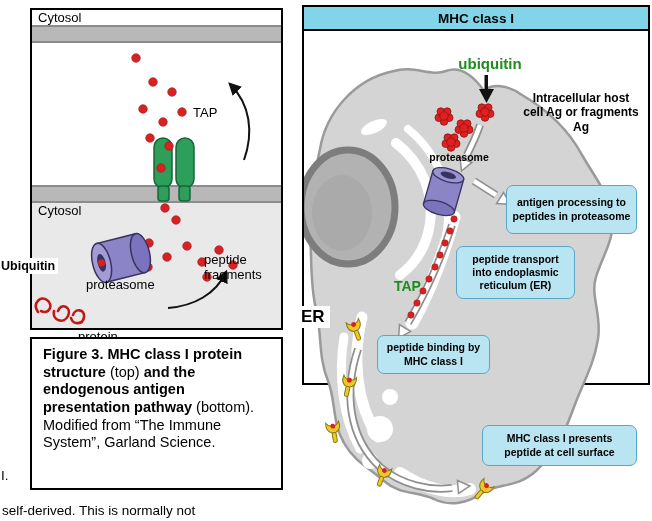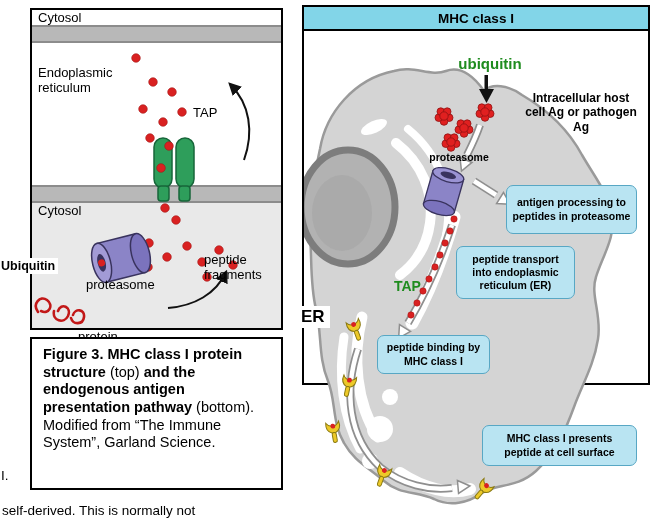--- a/index.html
+++ b/index.html
@@ -82,21 +82,20 @@
         <ellipse cx="49" cy="22" rx="9" ry="20" fill="#7b73bd" stroke="#39335e" stroke-width="1.5"></ellipse>
         <ellipse cx="9" cy="22" rx="9" ry="20" fill="#a29bd6" stroke="#39335e" stroke-width="1.5"></ellipse>
         <ellipse cx="9" cy="22" rx="4" ry="9" fill="#39335e"></ellipse>
         <circle cx="9" cy="22" r="3.5" fill="#d92121"></circle>
       </g>
 
       <path d="M6,302 c-6,-8 2,-17 9,-12 c7,5 2,15 -6,11 m13,0 c-2,10 10,13 14,5 c4,-9 -7,-14 -10,-5 m13,7 c2,7 12,7 13,-1 c1,-8 -9,-9 -11,-2" fill="none" stroke="#c21818" stroke-width="2.6" stroke-linecap="round"></path>
     </svg>
 
     <div class="lbl" style="left:6px; top:1px;">Cytosol</div>
-    <div class="lbl" style="left:6px; top:56px; width:92px;">Endoplasmic reticulum</div>
     <div class="lbl" style="left:161px; top:96px;">TAP</div>
     <div class="lbl" style="left:6px; top:194px;">Cytosol</div>
     <div class="lbl" style="left:54px; top:268px;">proteasome</div>
     <div class="lbl" style="left:46px; top:297px;margin-top:23px;">protein</div>
     <div class="lbl" style="left:172px; top:243px; width:64px;">peptide fragments</div>
   </div>
 
   <div class="abs" id="ubiq-left-label">Ubiquitin</div>
 
   <div id="caption-box" class="panel">
@@ -193,21 +192,21 @@
 
       <use href="#mhc" transform="translate(52,300) rotate(-20)" fill="#edc928" stroke="#8a7a12" stroke-width="1"></use>
       <use href="#mhc" transform="translate(44,356) rotate(12)" fill="#edc928" stroke="#8a7a12" stroke-width="1"></use>
       <use href="#mhc" transform="translate(30,402) rotate(-10)" fill="#edc928" stroke="#8a7a12" stroke-width="1"></use>
       <use href="#mhc" transform="translate(78,446) rotate(20)" fill="#edc928" stroke="#8a7a12" stroke-width="1"></use>
       <use href="#mhc" transform="translate(178,460) rotate(40)" fill="#edc928" stroke="#8a7a12" stroke-width="1"></use>
     </svg>
   </div>
 
   <div class="abs green" style="left:440px; top:55px; width:100px; text-align:center; font-size:15px;">ubiquitin</div>
-  <div class="abs bold" style="left:522px; top:91px; width:118px; font-size:12px; line-height:1.2; text-align:center;">Intracellular host cell Ag or pathogen Ag</div>
+  <div class="abs bold" style="left:522px; top:91px; width:118px; font-size:12px; line-height:1.2; text-align:center;">Intracellular host cell Ag or fragments Ag</div>
   <div class="abs bold" style="left:420px; top:151px; width:78px; font-size:10.5px; text-align:center;">proteasome</div>
   <div class="abs green" style="left:394px; top:278px; font-size:14px;">TAP</div>
   <div class="abs" id="er-label">ER</div>
 
   <div class="infobox" style="left:506px; top:185px; width:131px; height:49px;">antigen processing to peptides in proteasome</div>
   <div class="infobox" style="left:377px; top:335px; width:113px; height:39px;">peptide binding by MHC class I</div>
   <div class="infobox" style="left:456px; top:246px; width:119px; height:53px;">peptide transport into endoplasmic reticulum (ER)</div>
   <div class="infobox" style="left:482px; top:425px; width:155px; height:41px;">MHC class I presents peptide at cell surface</div>
 
   <div class="frag" style="left:1px; top:468px;">I.</div>

